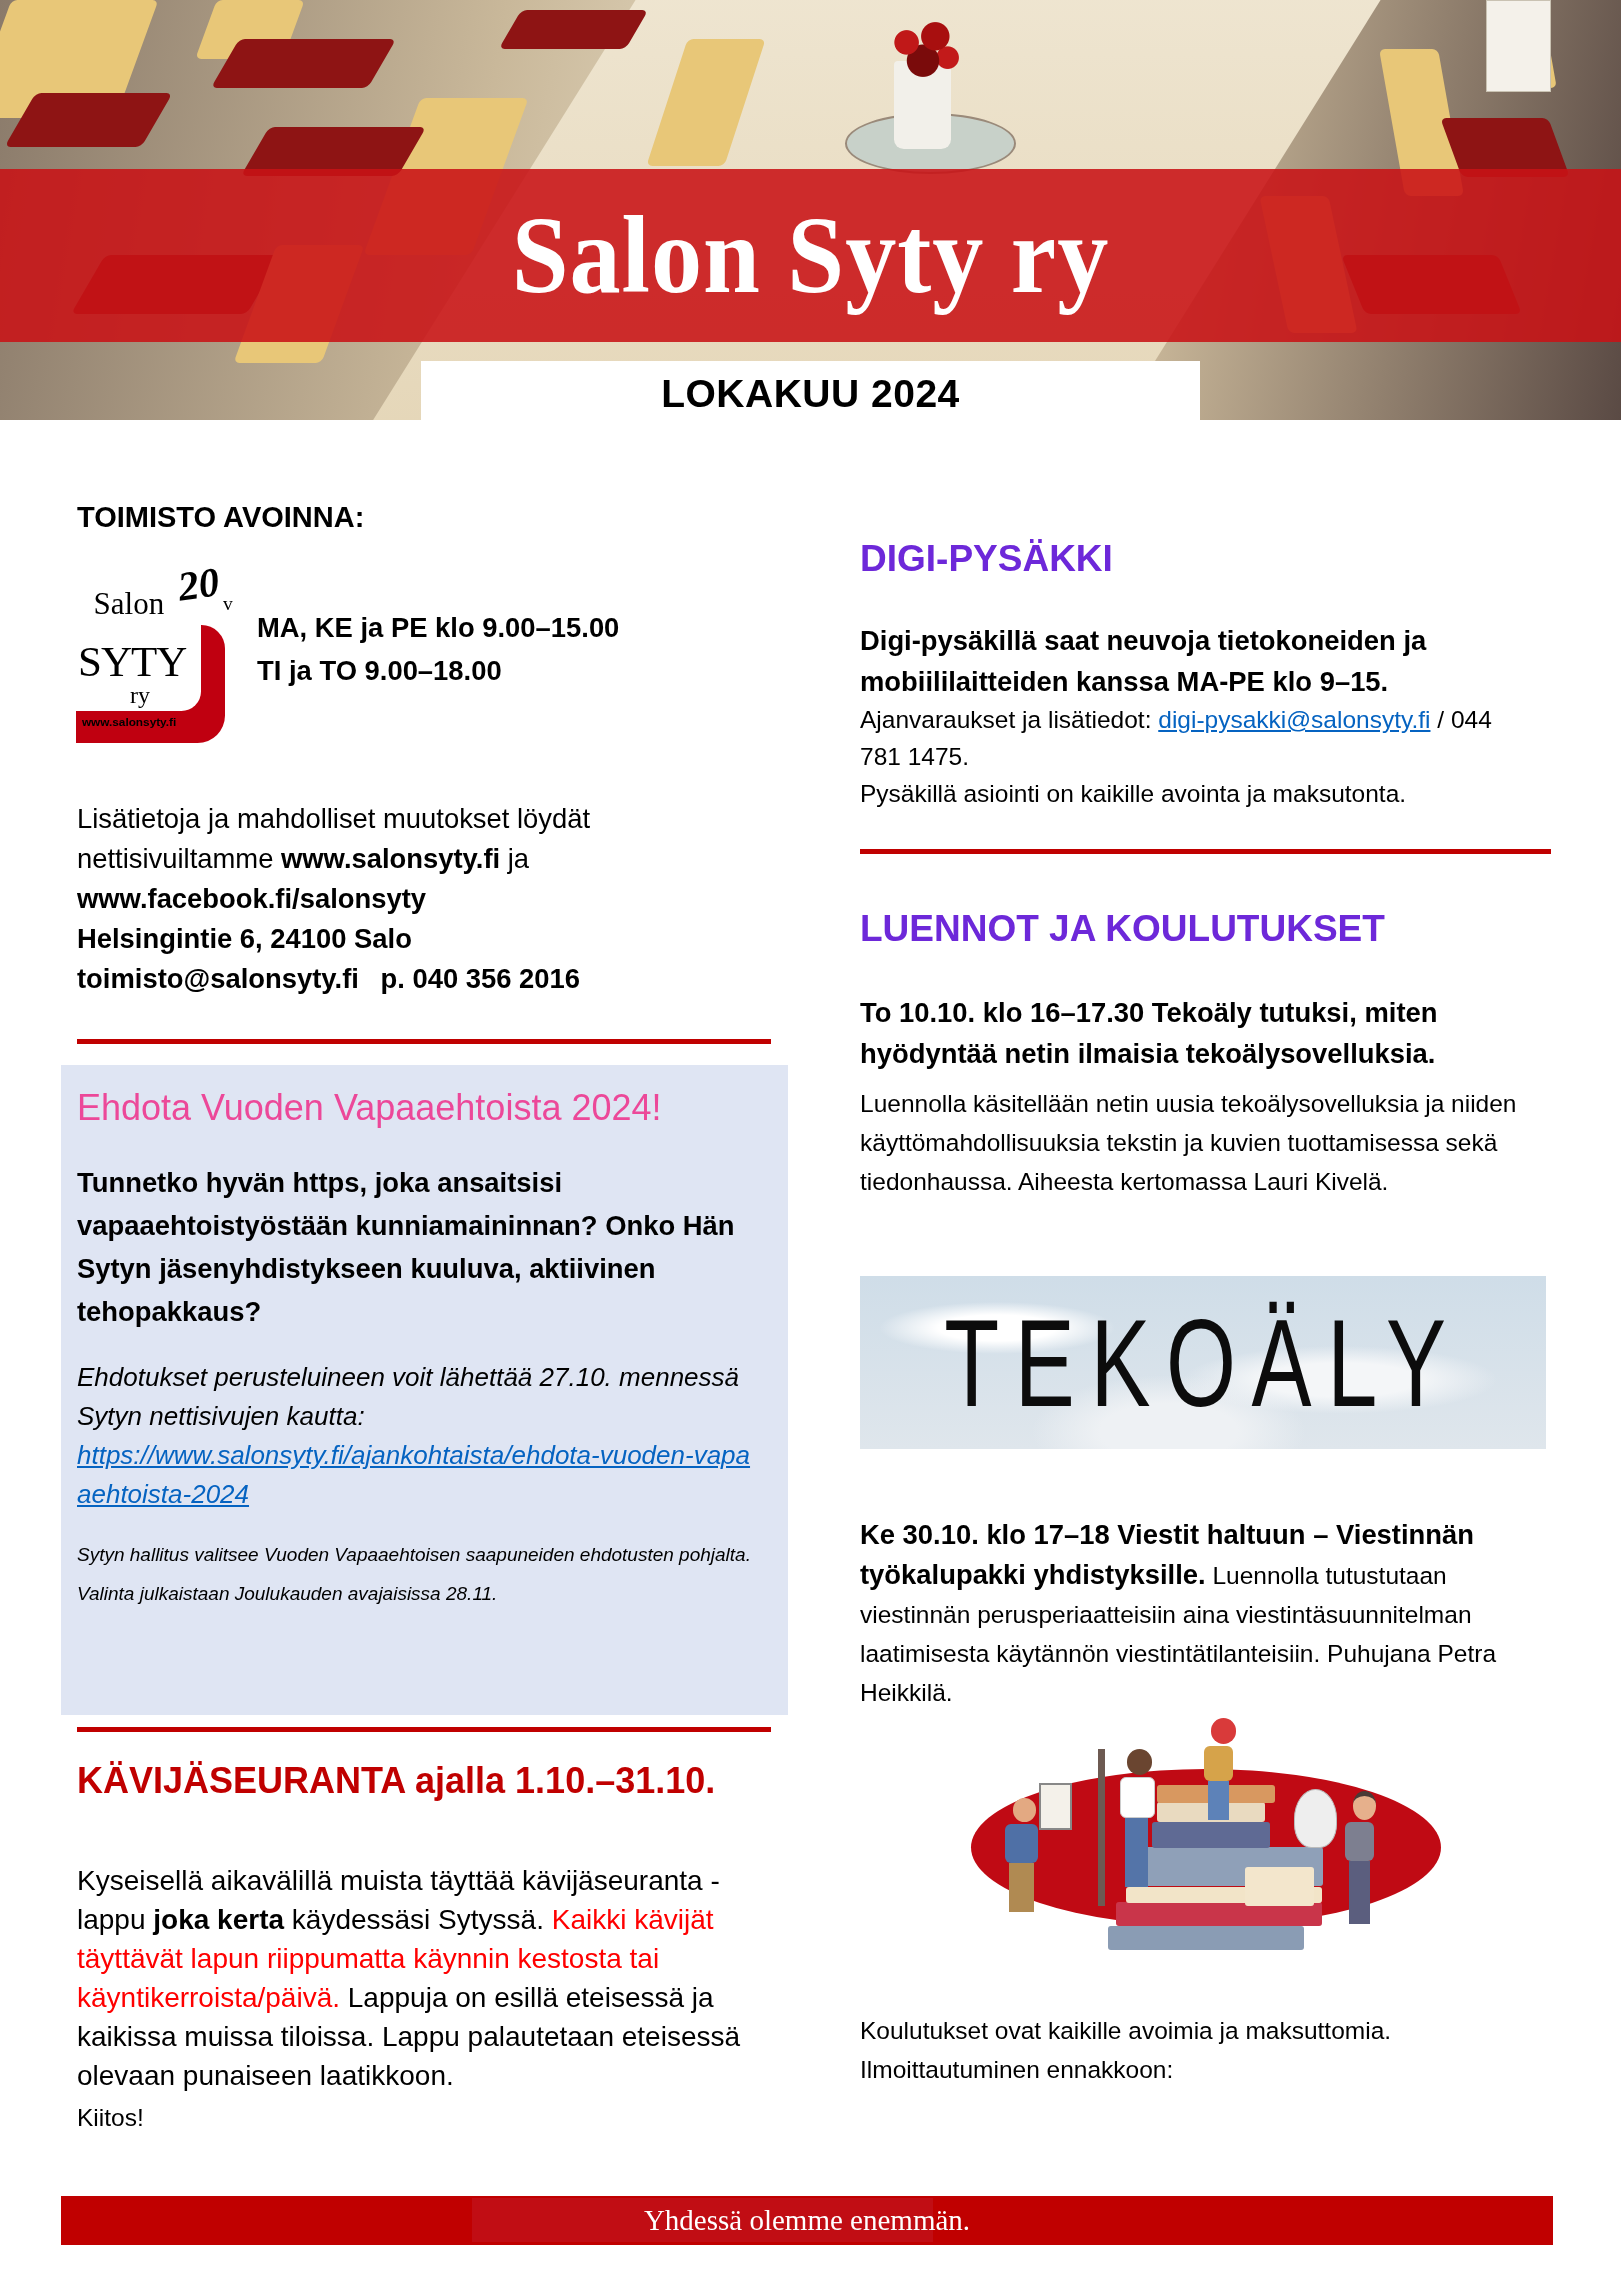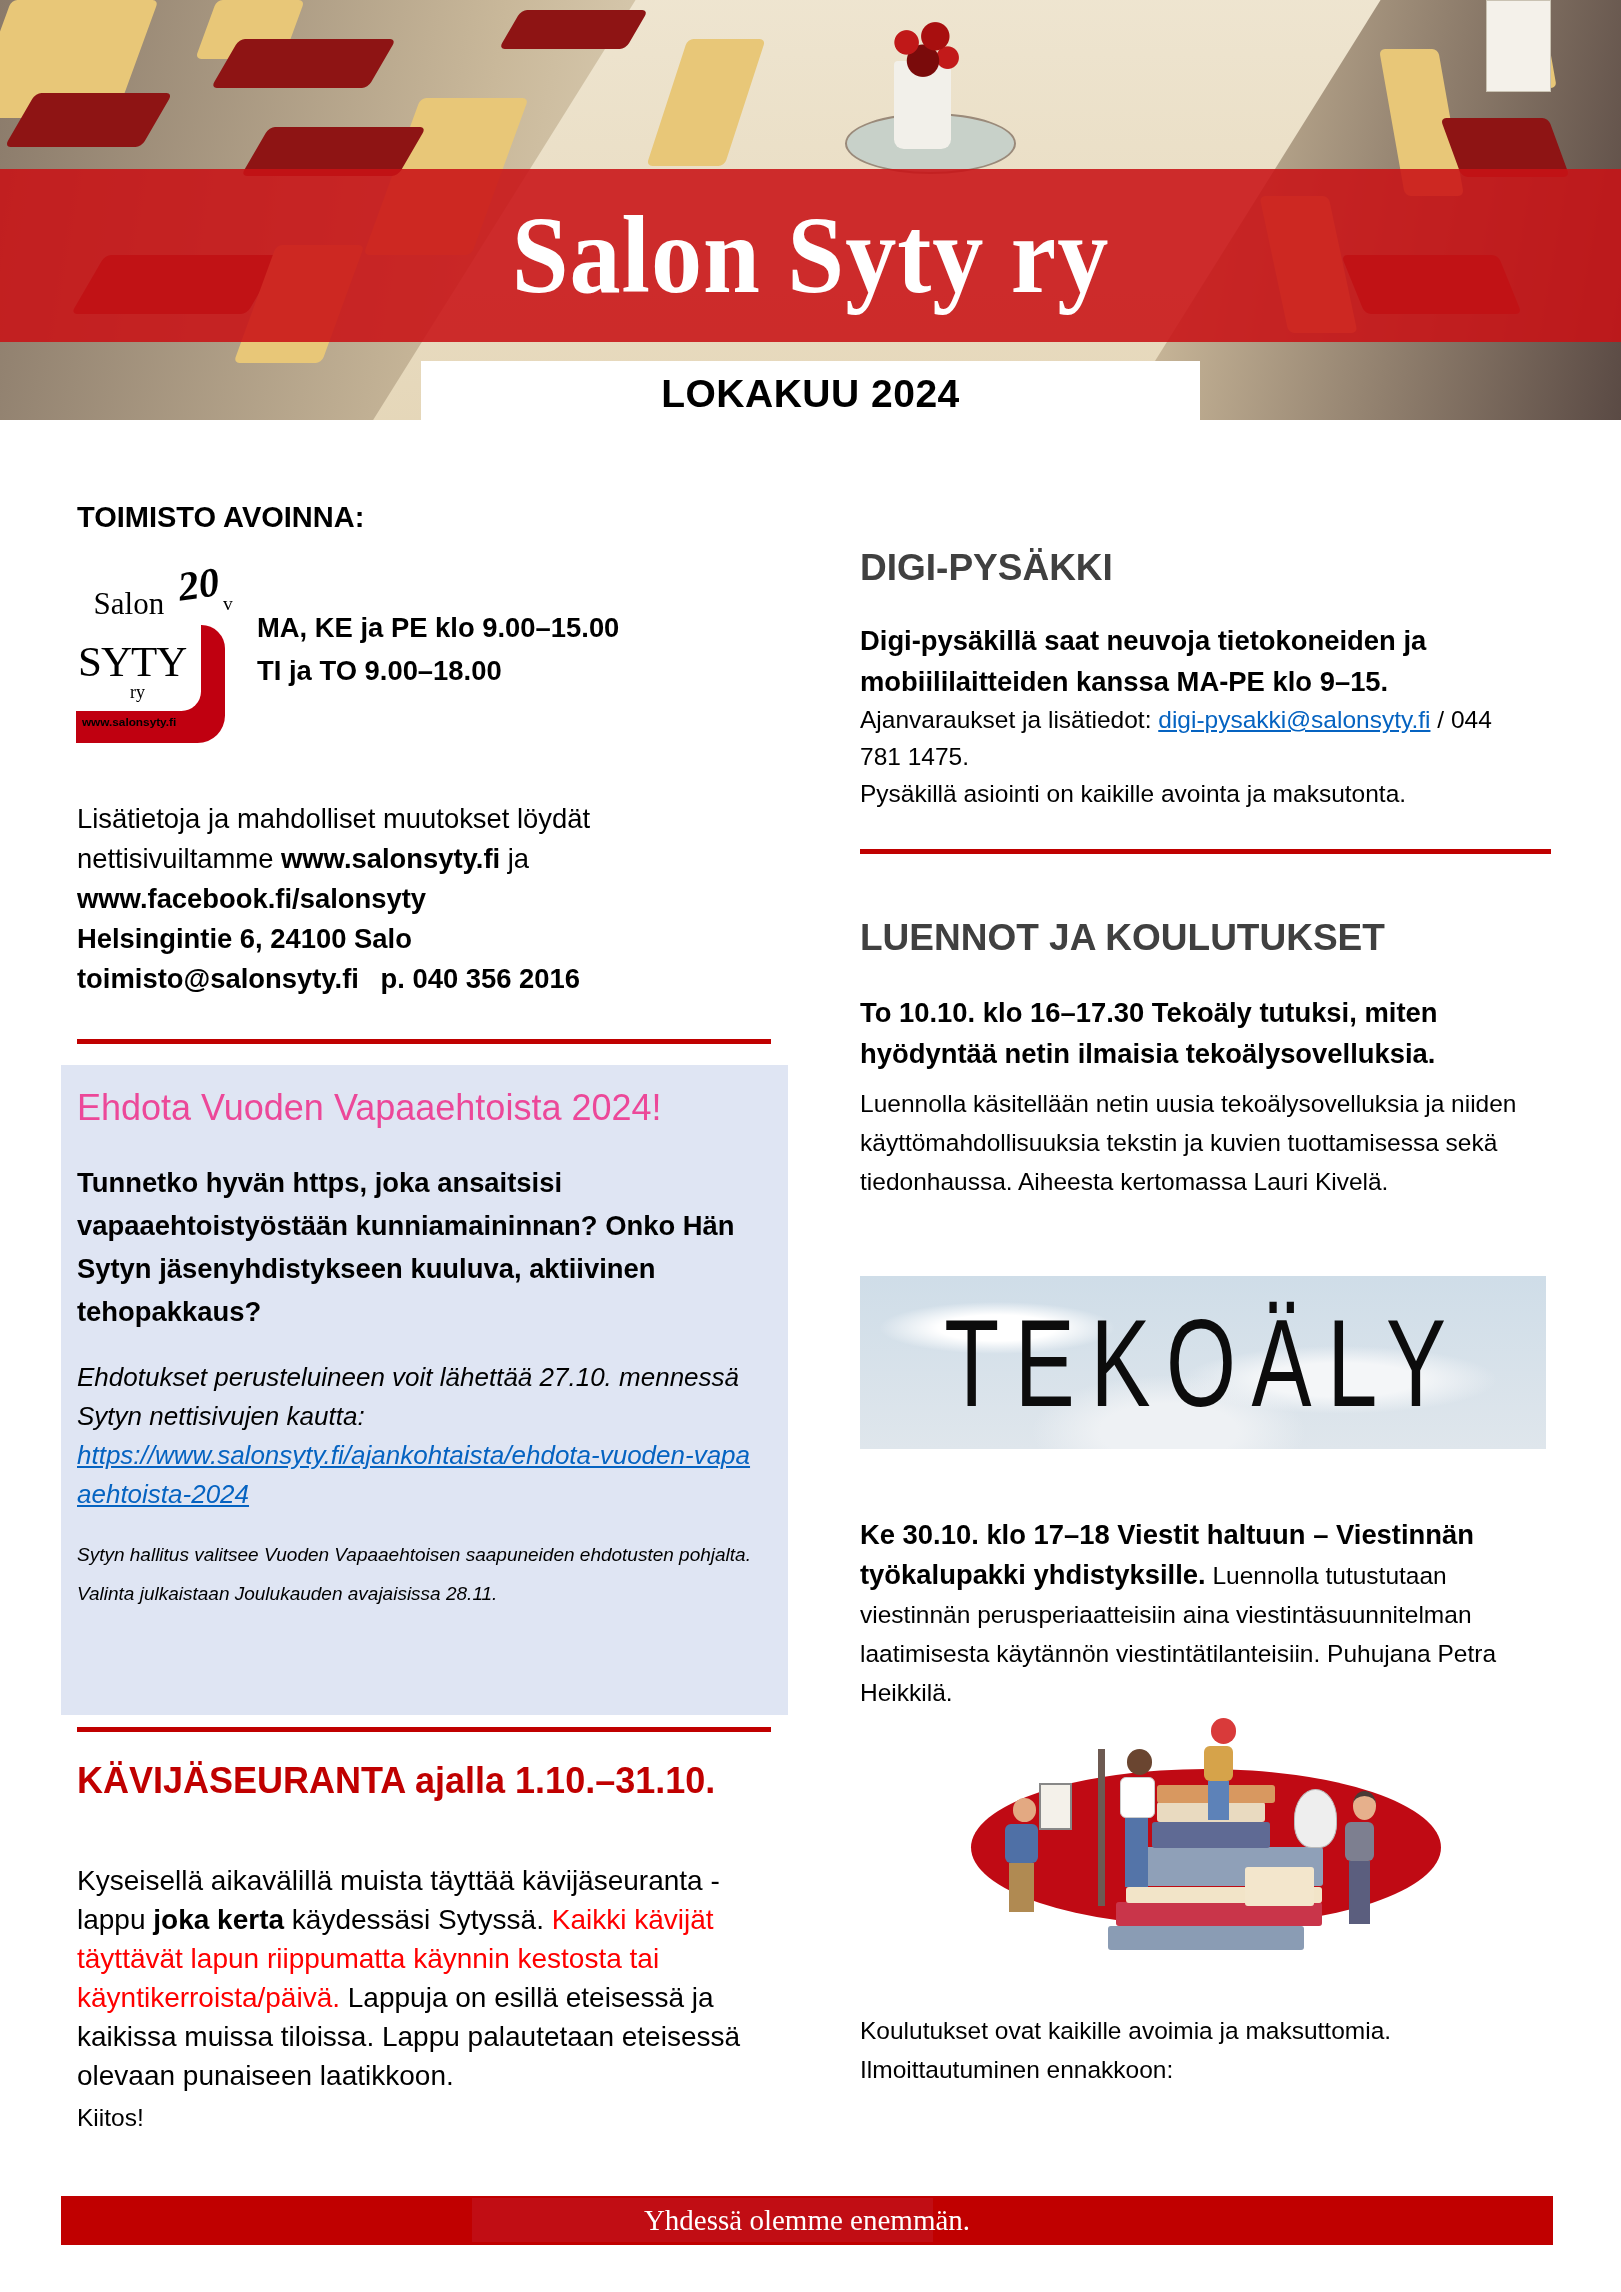--- a/index.html
+++ b/index.html
@@ -25,35 +25,35 @@
   .hero .stand { position:absolute; left:1486px; top:0; width:63px; height:90px; background:#f4f1ea; border:1px solid #c9c2b2; }
   .banner { position:absolute; left:0; top:169px; width:1621px; height:173px; background:rgba(200,18,22,0.88); }
   .banner-title { position:absolute; left:0; top:169px; width:1621px; height:173px; display:flex; align-items:center; justify-content:center;
           font-family:"Liberation Serif", "DejaVu Serif", serif; font-weight:bold; font-size:110px; color:#ffffff; letter-spacing:1px; transform:scaleX(0.93); }
   .month-box { position:absolute; left:421px; top:361px; width:779px; height:59px; background:#ffffff; }
   .month-label { position:absolute; left:421px; top:372px; width:779px; text-align:center; font-weight:bold; font-size:39px; letter-spacing:0.5px; }
 
   
   .txt { position:absolute; font-size:25.5px; line-height:39px; }
   .b { font-weight:bold; }
-  .red-h { color:#404040; font-weight:bold;margin-top:9px; }
+  .red-h { color:#6d28d9; font-weight:bold; }
   .rule { position:absolute; height:4.9px; background:#c00000; }
   a.lnk { color:#0563c1; text-decoration:underline; }
   .redtxt { color:#ff0000; }
 
   
   .office-head { left:77px; top:498px; font-size:29px; font-weight:bold; }
   .logo { position:absolute; left:76px; top:566px; width:157px; height:176px; }
   .logo .red { position:absolute; left:0; top:59px; width:149px; height:118px; background:#c00010; border-radius:0 23.5px 27.4px 0; }
   .logo .white-cut { position:absolute; left:0; top:59px; width:125px; height:86px; background:#ffffff; border-radius:0 0 19.6px 0; }
   .logo .salon { position:absolute; left:17.6px; top:19.6px; font-family:"Liberation Serif", serif; font-size:31px; }
   .logo .twenty { position:absolute; left:102px; top:-5.9px; font-family:"Liberation Serif", serif; font-style:italic; font-weight:bold; font-size:41px; transform:rotate(-8deg); }
   .logo .v { position:absolute; left:147px; top:27.4px; font-family:"Liberation Serif", serif; font-size:19.6px; }
   .logo .syty { position:absolute; left:2px; top:71px; font-family:"Liberation Serif", serif; font-size:43px; letter-spacing:-1px; }
-  .logo .ry { position:absolute; left:54px; top:116px; font-family:"Liberation Serif", serif; font-size:18px; }
+  .logo .ry { position:absolute; left:54px; top:116px; font-family:"Liberation Serif", serif; font-size:24px; }
   .logo .url { position:absolute; left:5.9px; top:149px; font-size:11.8px; font-weight:bold; color:#000; }
   .hours { left:257px; top:606px; font-size:27.4px; font-weight:bold; line-height:43px; }
   .info { left:77px; top:799px; font-size:27.4px; line-height:40px; }
 
   .vol-box { position:absolute; left:61px; top:1065px; width:727px; height:650px; background:#dfe5f3; }
   .vol-head { left:77px; top:1088px; font-size:36px; color:#ec4899; }
   .vol-q { left:77px; top:1161px; font-size:27.4px; font-weight:bold; line-height:43px; }
   .vol-it1 { left:77px; top:1358px; font-size:26px; font-style:italic; line-height:39px; }
   .vol-it2 { left:77px; top:1535px; font-size:19px; font-style:italic; line-height:39px; }
 

